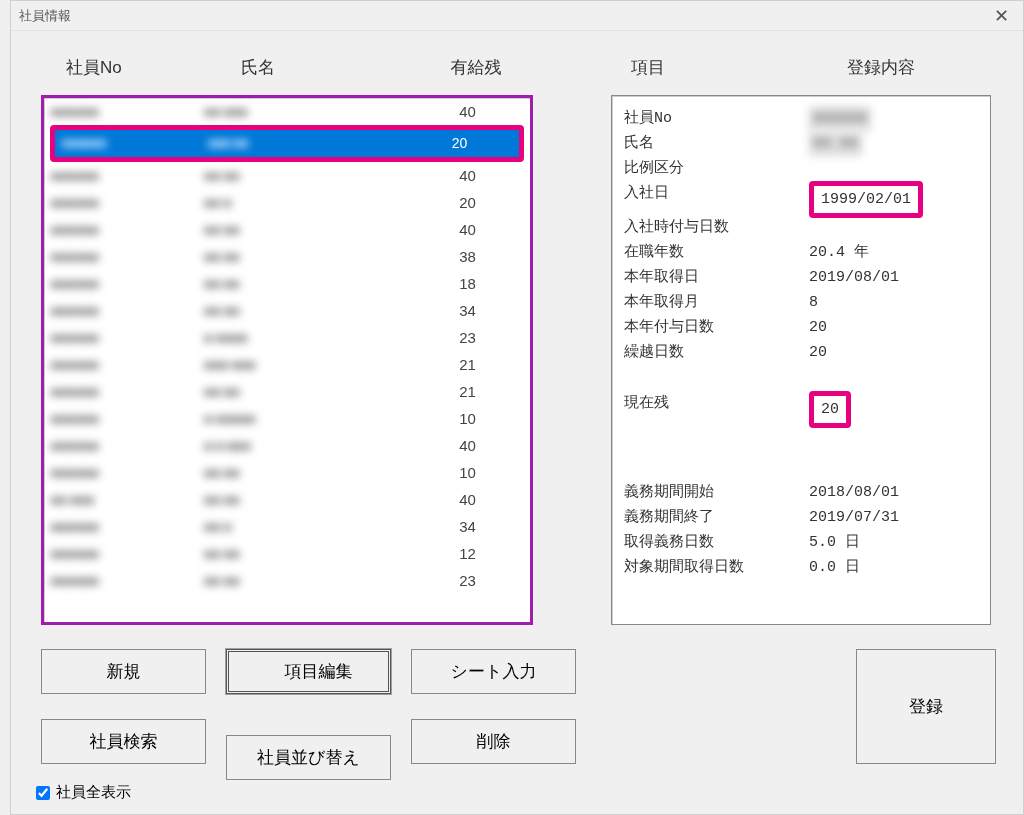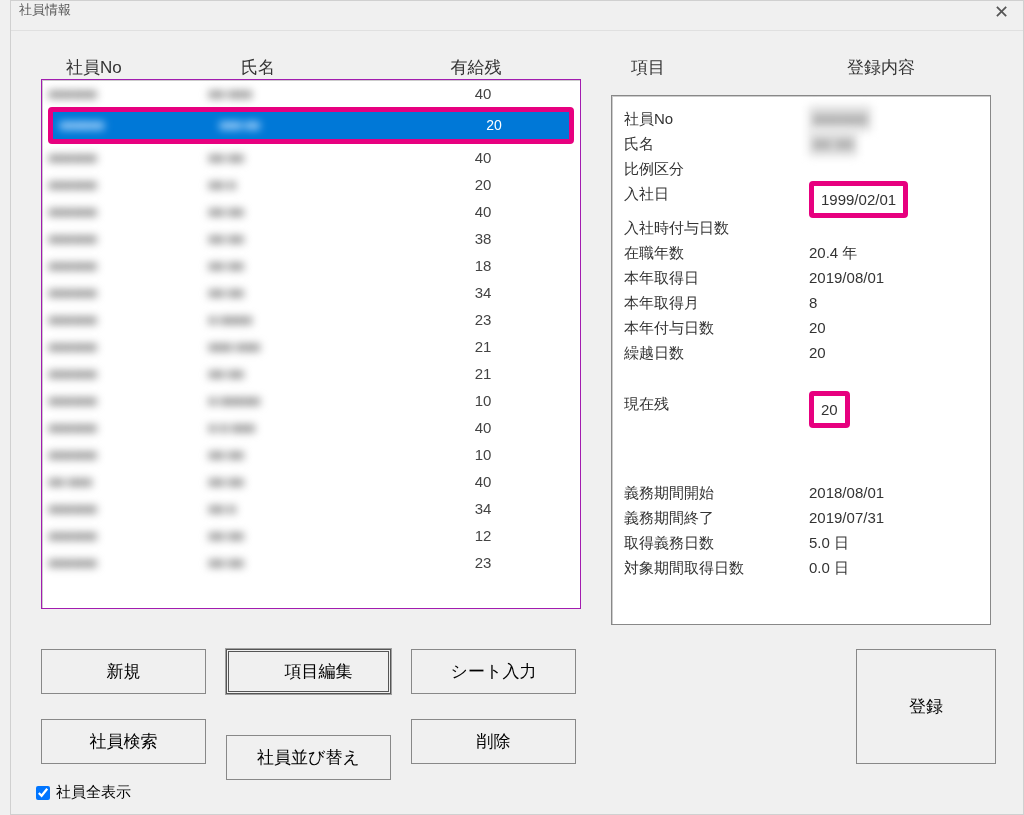--- a/index.html
+++ b/index.html
@@ -16,20 +16,21 @@
     position: absolute;
     left: 10px; top: 0;
     width: 1014px; height: 815px;
     background: #f0f0f0;
     border: 1px solid #d0d0d0;
   }
   .titlebar {
     height: 30px;
     border-bottom: 1px solid #e0e0e0;
     display: flex;
+    align-items: center;
     justify-content: space-between;
     padding: 0 8px;
     font-size: 13px;
     color: #555;
   }
   .titlebar .close {
     font-size: 18px;
     color: #555;
     cursor: pointer;
     padding: 0 6px;
@@ -40,37 +41,39 @@
   }
   .left-panel {
     position: absolute;
     left: 30px; top: 25px;
     width: 550px;
   }
   .right-panel {
     position: absolute;
     left: 600px; top: 25px;
     width: 390px;
+    font-family: Liberation Mono, monospace;
   }
   .col-headers {
     display: flex;
     font-size: 17px;
     color: #333;
   }
   .col-headers.left .c1 { width: 160px; padding-left: 25px;}
   .col-headers.left .c2 { width: 195px; padding-left: 40px;}
   .col-headers.left .c3 { width: 160px; text-align: center; }
   .col-headers.right .c1 { width: 170px; text-align: left; padding-left: 20px;}
   .col-headers.right .c2 { width: 200px; text-align: center; }
 
   .listbox {
-    width: 540px;
+    margin-top: 16px;
+    width: 492px;
     height: 530px;
     background: #fff;
-    border: 1px solid #a21caf;
+    border: 3px solid #a21caf;
     box-shadow: inset 1px 1px 0 #ccc;
     overflow: hidden;
   }
   .listbox .row {
     display: flex;
     height: 27px;
     line-height: 27px;
     font-size: 15px;
     color: #444;
     padding-left: 6px;

